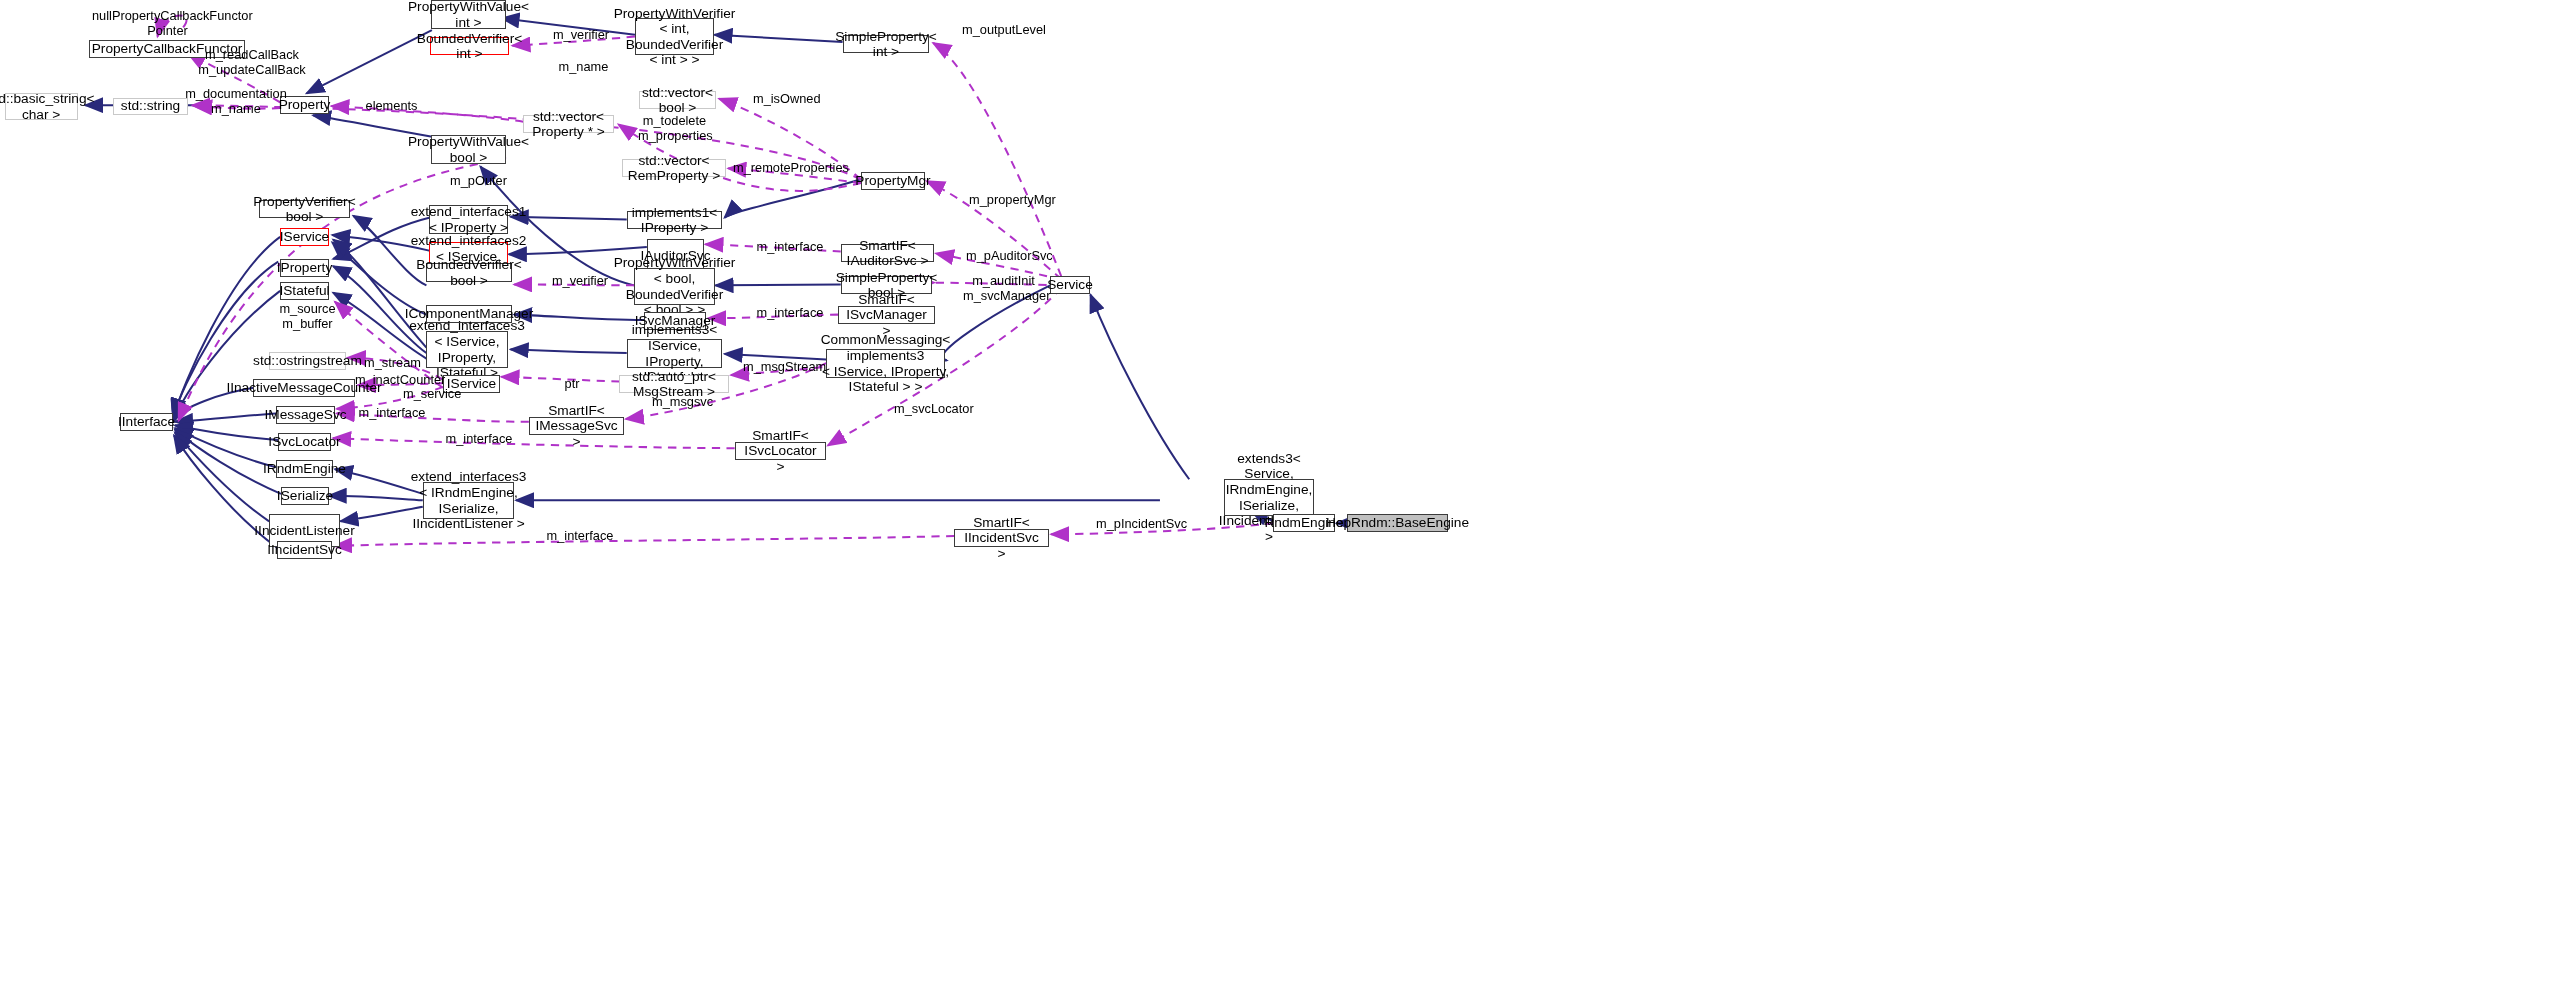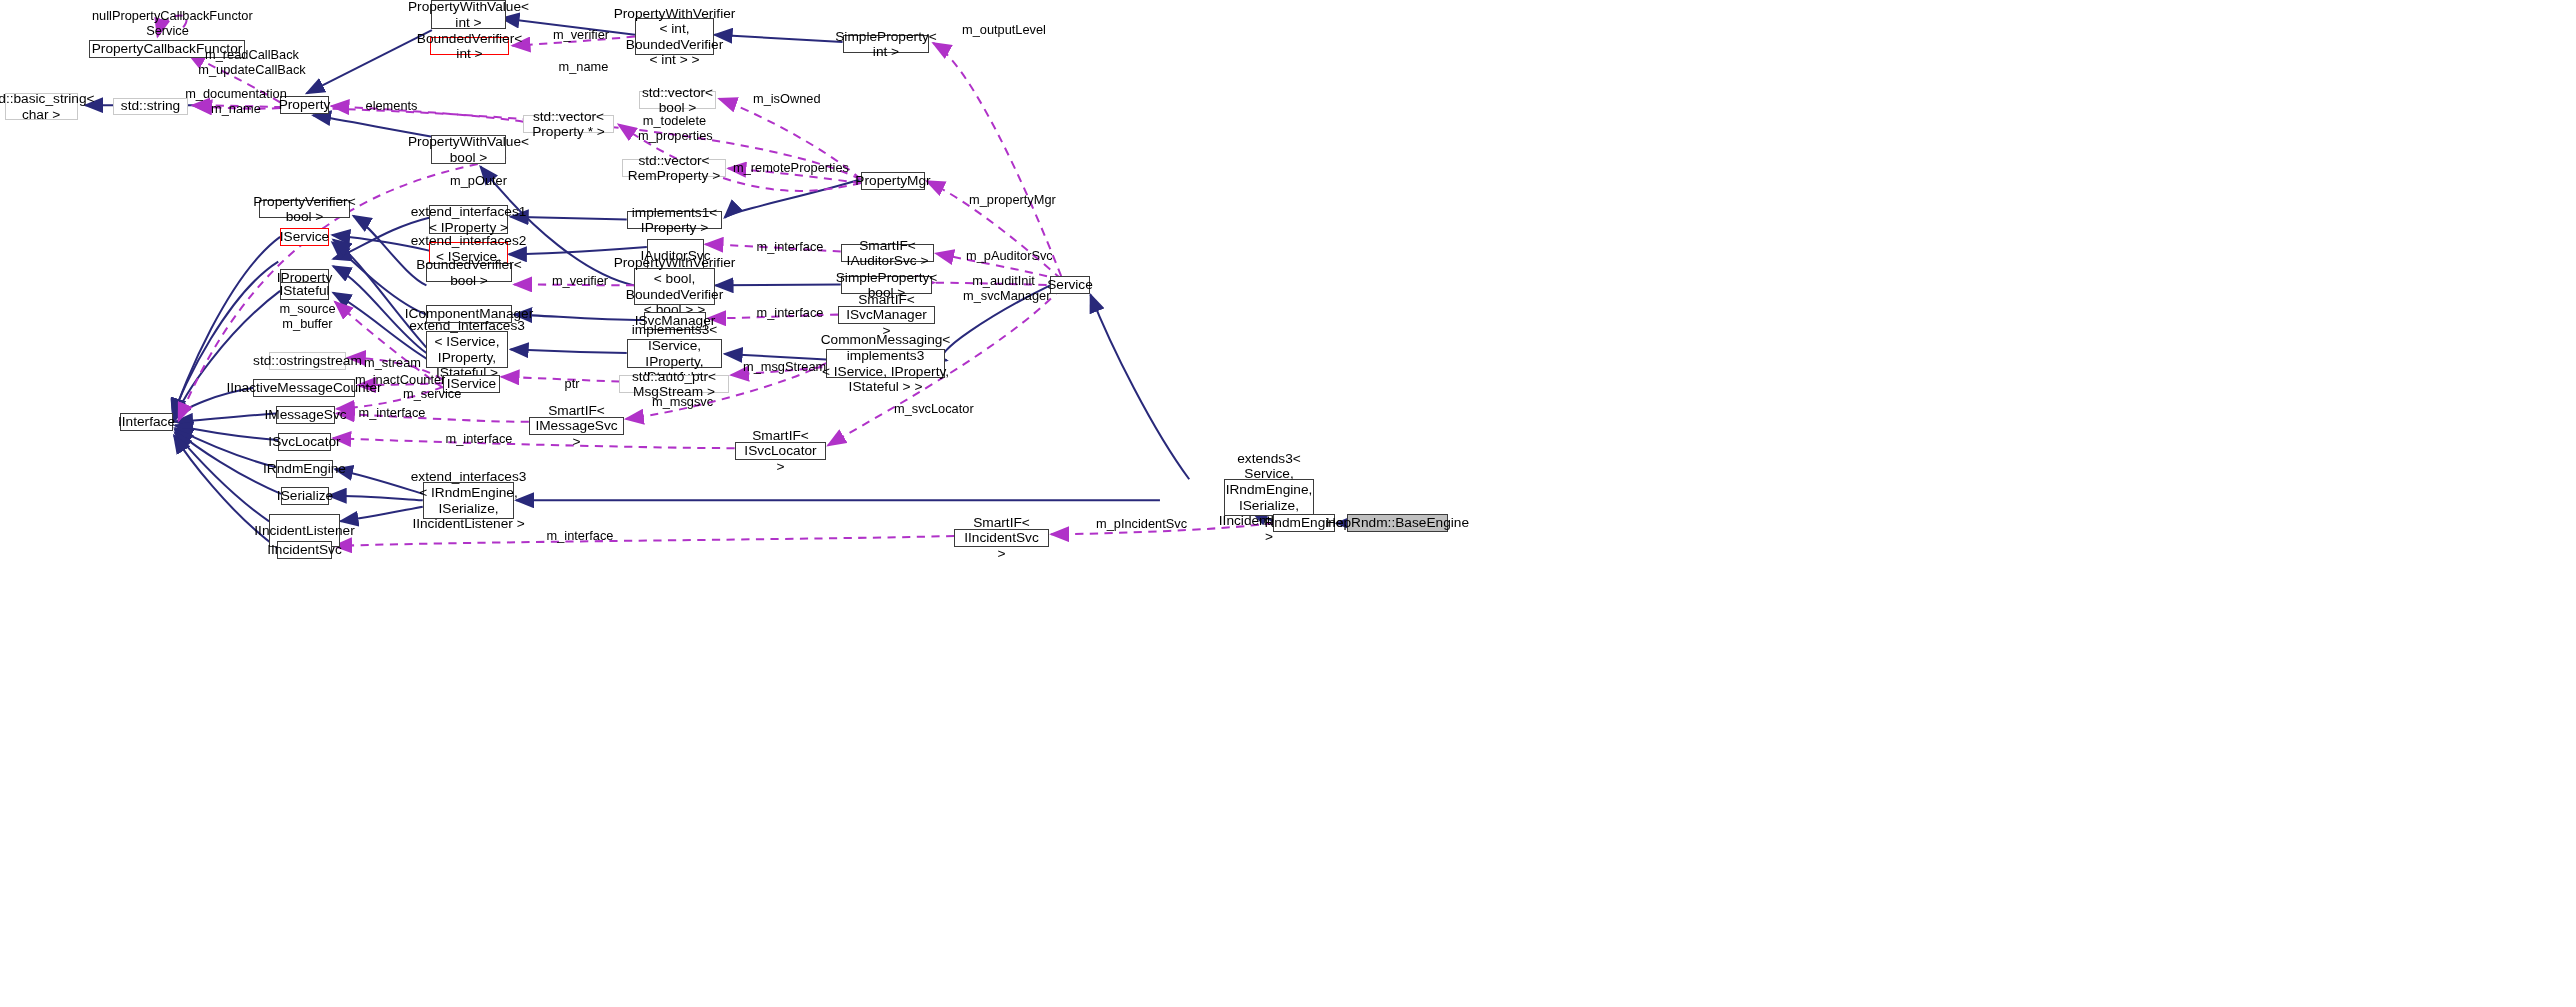--- a/index.html
+++ b/index.html
@@ -119,21 +119,21 @@
 &lt; int &gt; &gt;</div>
       <div class="node thick" style="left: 843px; top: 35px; width: 86px; height: 18.3px;">SimpleProperty&lt; int &gt;</div>
       <div class="node" style="left: 431px; top: 135px; width: 75px; height: 29px;">PropertyWithValue&lt;
 bool &gt;</div>
       <div class="node light" style="left: 523px; top: 115px; width: 91px; height: 18.3px;">std::vector&lt; Property * &gt;</div>
       <div class="node light" style="left: 639px; top: 91px; width: 77px; height: 18.3px;">std::vector&lt; bool &gt;</div>
       <div class="node light" style="left: 622px; top: 159px; width: 104px; height: 18.3px;">std::vector&lt; RemProperty &gt;</div>
       <div class="node thick" style="left: 861px; top: 172px; width: 64px; height: 18.3px;">PropertyMgr</div>
       <div class="node thick" style="left: 259px; top: 200px; width: 91px; height: 18.3px;">PropertyVerifier&lt; bool &gt;</div>
       <div class="node red" style="left: 280px; top: 228px; width: 49px; height: 18.3px;">IService</div>
-      <div class="node thick" style="left: 280px; top: 269px; width: 49px; height: 18.3px;">IProperty</div>
+      <div class="node thick" style="left: 280px; top: 259px; width: 49px; height: 18.3px;">IProperty</div>
       <div class="node thick" style="left: 280px; top: 282px; width: 49px; height: 18.3px;">IStateful</div>
       <div class="node thick" style="left: 429px; top: 205px; width: 79px; height: 29px;">extend_interfaces1
 &lt; IProperty &gt;</div>
       <div class="node red" style="left: 429px; top: 242px; width: 79px; height: 29px;">extend_interfaces2
 &lt; IService, IAuditor &gt;</div>
       <div class="node thick" style="left: 426px; top: 263px; width: 86px; height: 19px; text-align: center;">BoundedVerifier&lt; bool &gt;</div>
       <div class="node thick" style="left: 426px; top: 305px; width: 86px; height: 18.3px;">IComponentManager</div>
       <div class="node thick" style="left: 426px; top: 331px; width: 82px; height: 37px;">extend_interfaces3
 &lt; IService, IProperty,
 IStateful &gt;</div>
@@ -169,21 +169,21 @@
 IIncidentListener &gt;</div>
       <div class="node thick" style="left: 954px; top: 529px; width: 95px; height: 18.3px;">SmartIF&lt; IIncidentSvc &gt;</div>
       <div class="node thick" style="left: 1224px; top: 479px; width: 90px; height: 37px;">extends3&lt; Service,
 IRndmEngine, ISerialize,
 IIncidentListener &gt;</div>
       <div class="node thick" style="left: 1273px; top: 514px; width: 62px; height: 18.3px;">RndmEngine</div>
       <div class="node gray" style="left: 1347px; top: 514px; width: 101px; height: 18.3px;">HepRndm::BaseEngine</div>
     </div>
   <div id="label-layer">
       <div class="elabel" style="left: 92px; top: 9.1px; width: 151px;">nullPropertyCallbackFunctor
-Service</div>
+Pointer</div>
       <div class="elabel" style="left: 188px; top: 48px; width: 128px;">m_readCallBack
 m_updateCallBack</div>
       <div class="elabel" style="left: 181px; top: 87px; width: 110px;">m_documentation
 m_name</div>
       <div class="elabel" style="left: 364px; top: 99px; width: 55px;">elements</div>
       <div class="elabel" style="left: 549px; top: 28px; width: 64px;">m_verifier</div>
       <div class="elabel" style="left: 556px; top: 60px; width: 55px;">m_name</div>
       <div class="elabel" style="left: 962px; top: 23px; width: 82px;">m_outputLevel</div>
       <div class="elabel" style="left: 753px; top: 92px; width: 64px;">m_isOwned</div>
       <div class="elabel" style="left: 638px; top: 114px; width: 73px;">m_todelete

